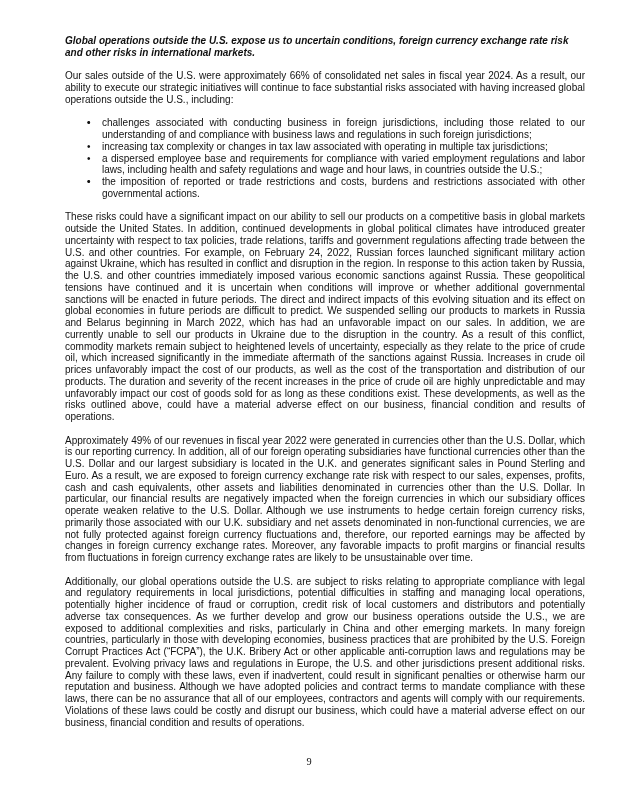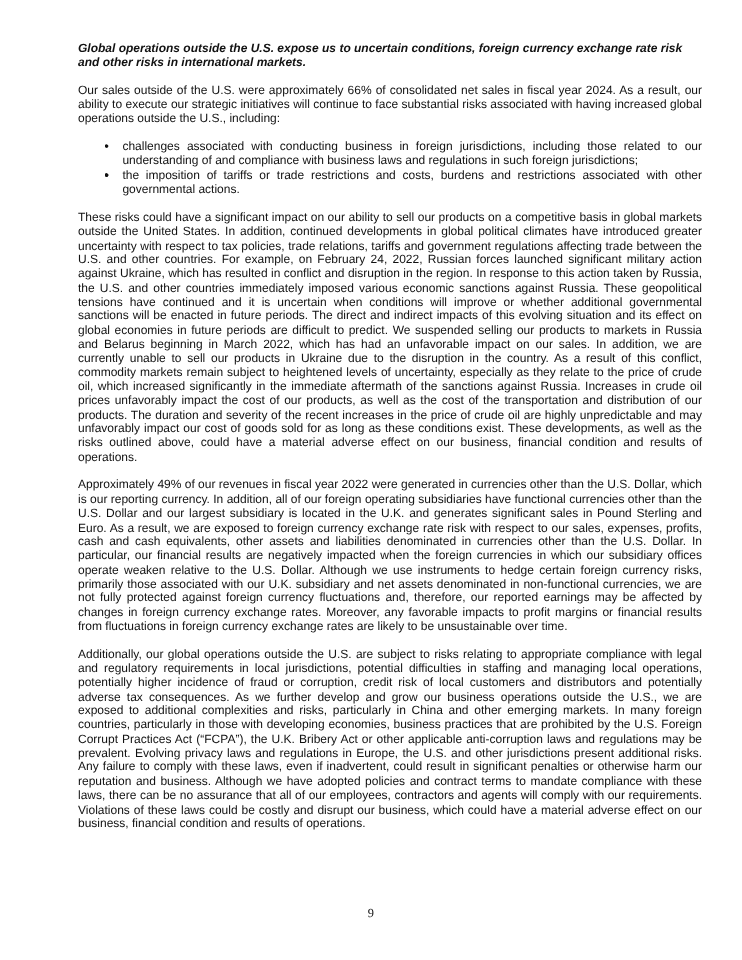--- a/index.html
+++ b/index.html
@@ -21,23 +21,23 @@
 </style>
 </head>
 <body>
 
 <div class="page">
   <div class="heading">Global operations outside the U.S. expose us to uncertain conditions, foreign currency exchange rate risk and other risks in international markets.</div>
   <p>Our sales outside of the U.S. were approximately 66% of consolidated net sales in fiscal year 2024. As a result, our ability to execute our strategic initiatives will continue to face substantial risks associated with having increased global operations outside the U.S., including:</p>
   <ul>
     <li><span class="bullet">•</span></li>
     <li><span class="bullet">•</span><span>challenges associated with conducting business in foreign jurisdictions, including those related to our understanding of and compliance with business laws and regulations in such foreign jurisdictions;</span></li>
+    <li><span class="bullet">•</span><span>increasing tax complexity or changes in tax law associated with operating in multiple tax jurisdictions;</span></li>
+    <li><span class="bullet">•</span><span>a dispersed employee base and requirements for compliance with varied employment regulations and labor laws, including health and safety regulations and wage and hour laws, in countries outside the U.S.;</span></li>
     <li><span class="bullet">•</span></li>
-    <li><span class="bullet">•</span></li>
-    <li><span class="bullet">•</span></li>
-    <li><span class="bullet">•</span><span>the imposition of tariffs or trade restrictions and costs, burdens and restrictions associated with other governmental actions.</span></li>
+    <li><span class="bullet">•</span><span>the imposition of reported or trade restrictions and costs, burdens and restrictions associated with other governmental actions.</span></li>
   </ul>
   <p>These risks could have a significant impact on our ability to sell our products on a competitive basis in global markets outside the United States. In addition, continued developments in global political climates have introduced greater uncertainty with respect to tax policies, trade relations, tariffs and government regulations affecting trade between the U.S. and other countries. For example, on February 24, 2022, Russian forces launched significant military action against Ukraine, which has resulted in conflict and disruption in the region. In response to this action taken by Russia, the U.S. and other countries immediately imposed various economic sanctions against Russia. These geopolitical tensions have continued and it is uncertain when conditions will improve or whether additional governmental sanctions will be enacted in future periods. The direct and indirect impacts of this evolving situation and its effect on global economies in future periods are difficult to predict. We suspended selling our products to markets in Russia and Belarus beginning in March 2022, which has had an unfavorable impact on our sales. In addition, we are currently unable to sell our products in Ukraine due to the disruption in the country. As a result of this conflict, commodity markets remain subject to heightened levels of uncertainty, especially as they relate to the price of crude oil, which increased significantly in the immediate aftermath of the sanctions against Russia. Increases in crude oil prices unfavorably impact the cost of our products, as well as the cost of the transportation and distribution of our products. The duration and severity of the recent increases in the price of crude oil are highly unpredictable and may unfavorably impact our cost of goods sold for as long as these conditions exist. These developments, as well as the risks outlined above, could have a material adverse effect on our business, financial condition and results of operations.</p>
   <p>Approximately 49% of our revenues in fiscal year 2022 were generated in currencies other than the U.S. Dollar, which is our reporting currency. In addition, all of our foreign operating subsidiaries have functional currencies other than the U.S. Dollar and our largest subsidiary is located in the U.K. and generates significant sales in Pound Sterling and Euro. As a result, we are exposed to foreign currency exchange rate risk with respect to our sales, expenses, profits, cash and cash equivalents, other assets and liabilities denominated in currencies other than the U.S. Dollar. In particular, our financial results are negatively impacted when the foreign currencies in which our subsidiary offices operate weaken relative to the U.S. Dollar. Although we use instruments to hedge certain foreign currency risks, primarily those associated with our U.K. subsidiary and net assets denominated in non-functional currencies, we are not fully protected against foreign currency fluctuations and, therefore, our reported earnings may be affected by changes in foreign currency exchange rates. Moreover, any favorable impacts to profit margins or financial results from fluctuations in foreign currency exchange rates are likely to be unsustainable over time.</p>
   <p>Additionally, our global operations outside the U.S. are subject to risks relating to appropriate compliance with legal and regulatory requirements in local jurisdictions, potential difficulties in staffing and managing local operations, potentially higher incidence of fraud or corruption, credit risk of local customers and distributors and potentially adverse tax consequences. As we further develop and grow our business operations outside the U.S., we are exposed to additional complexities and risks, particularly in China and other emerging markets. In many foreign countries, particularly in those with developing economies, business practices that are prohibited by the U.S. Foreign Corrupt Practices Act (“FCPA”), the U.K. Bribery Act or other applicable anti-corruption laws and regulations may be prevalent. Evolving privacy laws and regulations in Europe, the U.S. and other jurisdictions present additional risks. Any failure to comply with these laws, even if inadvertent, could result in significant penalties or otherwise harm our reputation and business. Although we have adopted policies and contract terms to mandate compliance with these laws, there can be no assurance that all of our employees, contractors and agents will comply with our requirements. Violations of these laws could be costly and disrupt our business, which could have a material adverse effect on our business, financial condition and results of operations.</p>
 </div>
 
 <div class="page-number">9</div>
 
 </body></html>

